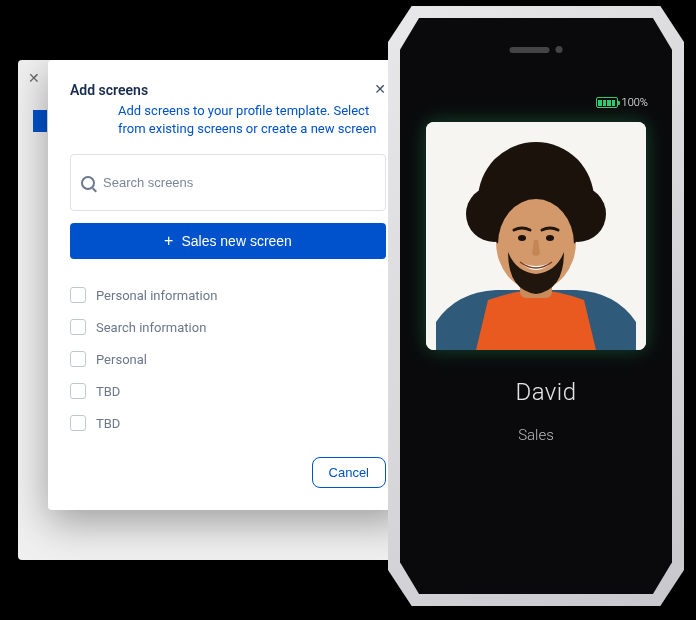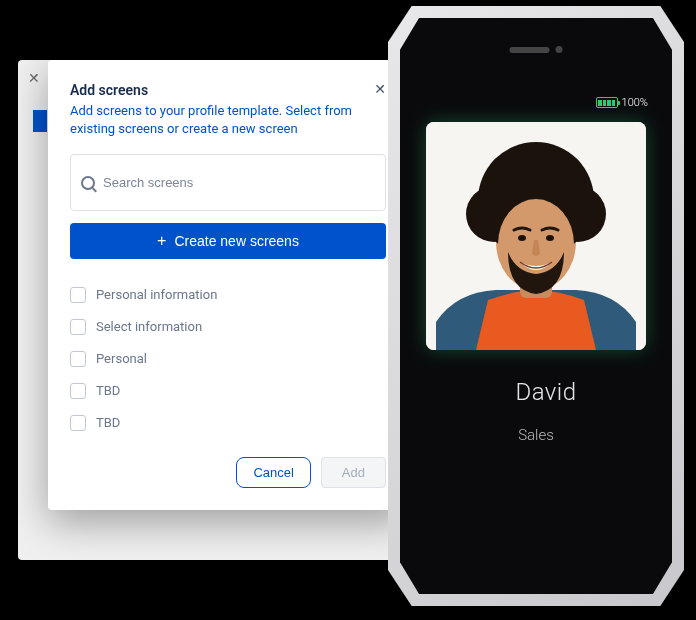--- a/index.html
+++ b/index.html
@@ -71,20 +71,21 @@
       cursor: pointer;
       font-size: 14px;
       line-height: 1;
     }
     .modal-desc {
       font-size: 13px;
       color: #0052cc;
       margin-top: 4px;
       margin-bottom: 16px;
       line-height: 1.4;
+      margin-left: 48px;
     }
     .search-box {
       display: flex;
       align-items: center;
       gap: 8px;
       border: 1px solid #dfe1e6;
       border-radius: 4px;
       padding: 20px 10px;
       margin-bottom: 12px;
     }
@@ -130,20 +131,21 @@
       cursor: pointer;
       margin-bottom: 20px;
     }
     .plus-icon {
       font-size: 16px;
       line-height: 1;
     }
 
     .option-row {
       display: flex;
+      align-items: center;
       gap: 10px;
       padding: 8px 0;
       cursor: pointer;
     }
     .checkbox {
       width: 16px;
       height: 16px;
       border: 1.5px solid #c1c7d0;
       border-radius: 3px;
       flex-shrink: 0;
@@ -313,47 +315,46 @@
   </div>
   <div class="modal-desc">Add screens to your profile template. Select from existing screens or create a new screen</div>
 
   <div class="search-box">
     <span class="search-icon"></span>
     <input class="search-input" type="text" placeholder="Search screens" style="">
   </div>
 
   <button class="primary-btn">
     <span class="plus-icon">+</span>
-    <span>Create new screens</span>
+    <span>Sales new screen</span>
   </button>
 
   <div class="option-row">
     <span class="checkbox"></span>
     <span class="option-label">Personal information</span>
   </div>
   <div class="option-row">
     <span class="checkbox"></span>
-    <span class="option-label">Select information</span>
+    <span class="option-label">Search information</span>
   </div>
   <div class="option-row">
     <span class="checkbox"></span>
     <span class="option-label">Personal</span>
   </div>
   <div class="option-row">
     <span class="checkbox"></span>
     <span class="option-label">TBD</span>
   </div>
   <div class="option-row">
     <span class="checkbox"></span>
     <span class="option-label">TBD</span>
   </div>
 
   <div class="modal-footer">
     <button class="btn-cancel">Cancel</button>
-    <button class="btn-add">Add</button>
   </div>
 </div>
 
 <div class="device-wrap">
   <div class="device-outer">
     <div class="device-inner">
       <div class="speaker">
         <div class="speaker-slot"></div>
         <div class="speaker-dot"></div>
       </div>

